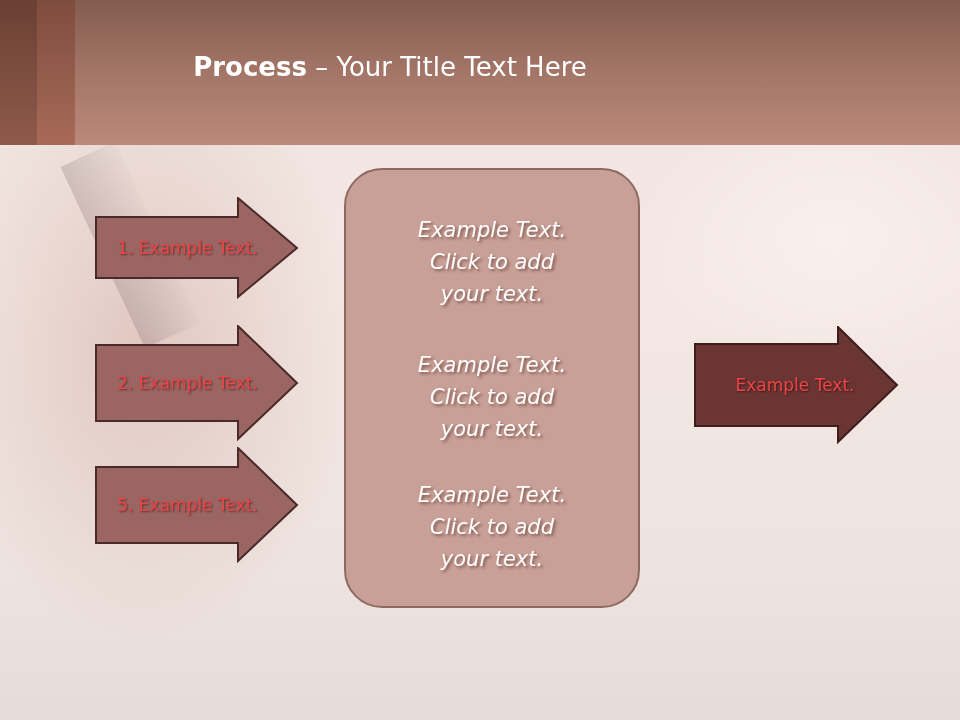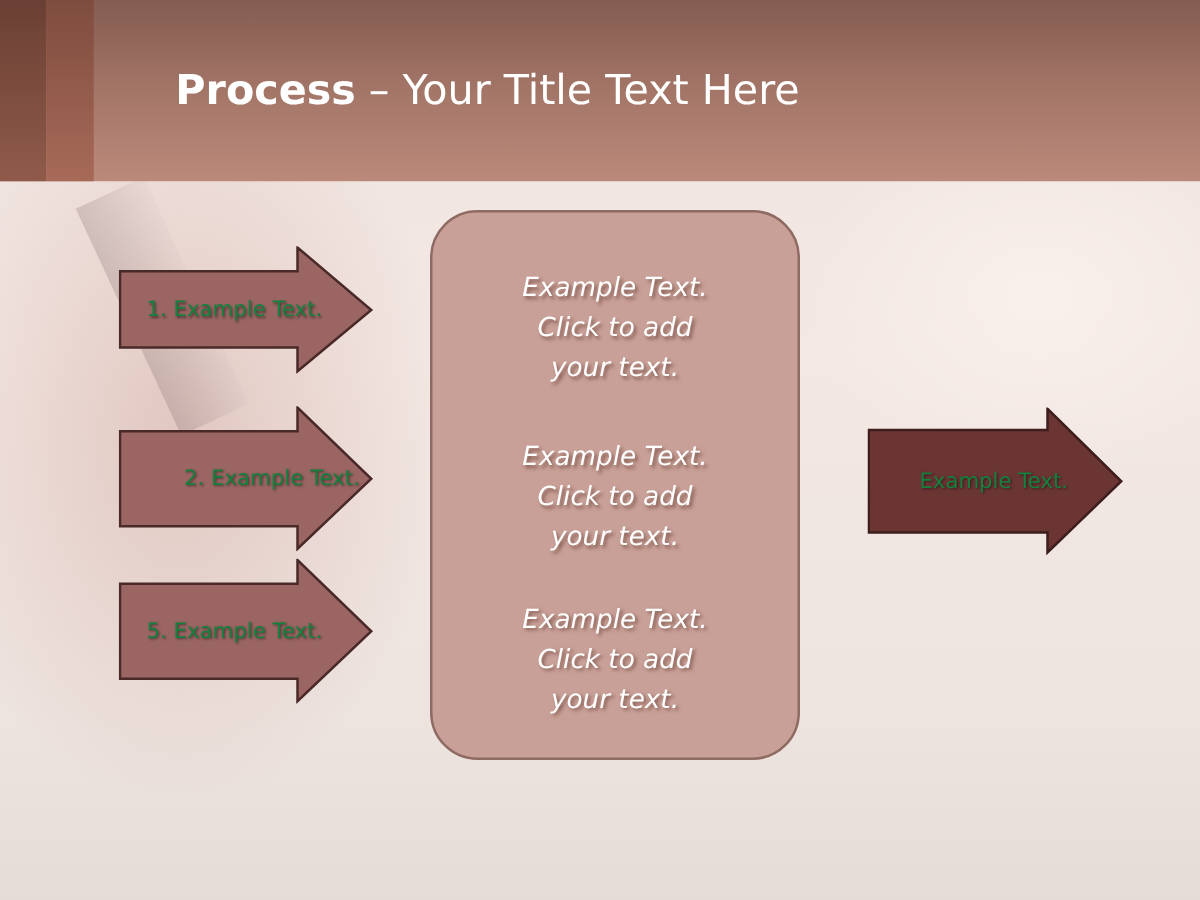--- a/index.html
+++ b/index.html
@@ -8,25 +8,25 @@
   .bg-blob1{position:absolute;left:0;top:145px;width:360px;height:500px;
     background:radial-gradient(ellipse at 40% 40%,rgba(205,160,150,.45),rgba(240,225,220,0) 70%);}
   .bg-blob2{position:absolute;left:100px;top:145px;width:60px;height:200px;transform:rotate(-25deg);
     background:linear-gradient(90deg,rgba(120,100,100,.25),rgba(200,180,180,.1));}
   .bg-blob3{position:absolute;left:640px;top:140px;width:320px;height:240px;
     background:radial-gradient(ellipse at 60% 40%,rgba(250,240,236,.9),rgba(240,225,220,0) 70%);}
   .header{position:absolute;left:0;top:0;width:960px;height:145px;
     background:linear-gradient(180deg,#845c50 0%,#a6786a 55%,#bb897a 100%);}
   .stripe1{position:absolute;left:0;top:0;width:37px;height:145px;background:linear-gradient(180deg,#6a4034,#8f5a4a);}
   .stripe2{position:absolute;left:37px;top:0;width:38px;height:145px;background:linear-gradient(180deg,#7e4c3e,#a86a58);}
-  .title{position:absolute;left:0;top:52px;width:780px;text-align:center;color:#fff;font-size:33px;}
+  .title{position:absolute;left:0;top:52px;width:780px;text-align:center;color:#fff;font-size:26px;}
   .title b{font-weight:bold;}
   .arrow{position:absolute;}
   .arrow svg{position:absolute;left:0;top:0;}
-  .arrow .lbl{position:absolute;left:0;top:0;color:#15803d;font-size:17px;text-shadow:1px 1px 2px rgba(0,0,0,.5);
+  .arrow .lbl{position:absolute;left:0;top:0;color:#ef4444;font-size:17px;text-shadow:1px 1px 2px rgba(0,0,0,.5);
     display:flex;align-items:center;justify-content:center;}
   .mid{position:absolute;left:344px;top:168px;width:296px;height:440px;border:2px solid #8e6a62;border-radius:38px;
     background:#c9a097;box-sizing:border-box;}
   .para{position:absolute;left:0;width:100%;text-align:center;color:#fff;font-style:italic;font-size:21px;line-height:32px;
     text-shadow:2px 2px 3px rgba(80,40,30,.6);}
 </style>
 </head>
 <body>
 
 <div class="bg-blob1"></div>
@@ -43,21 +43,21 @@
   <svg width="205" height="102">
     <polygon points="1,20 143,20 143,1 202,51 143,100 143,81 1,81" fill="#9a6563" stroke="#4a2a28" stroke-width="2"></polygon>
   </svg>
   <div class="lbl" style="width:185px;height:102px;">1. Example Text.</div>
 </div>
 
 <div class="arrow" style="left:95px;top:325px;width:205px;height:116px;">
   <svg width="205" height="116">
     <polygon points="1,20 143,20 143,1 202,58 143,114 143,96 1,96" fill="#9a6563" stroke="#4a2a28" stroke-width="2"></polygon>
   </svg>
-  <div class="lbl" style="width:185px;height:116px;padding-left:30px;">2. Example Text.</div>
+  <div class="lbl" style="width:185px;height:116px;">2. Example Text.</div>
 </div>
 
 <div class="arrow" style="left:95px;top:447px;width:205px;height:116px;">
   <svg width="205" height="116">
     <polygon points="1,20 143,20 143,1 202,58 143,114 143,96 1,96" fill="#9a6563" stroke="#4a2a28" stroke-width="2"></polygon>
   </svg>
   <div class="lbl" style="width:185px;height:116px;">5. Example Text.</div>
 </div>
 
 <div class="mid">

